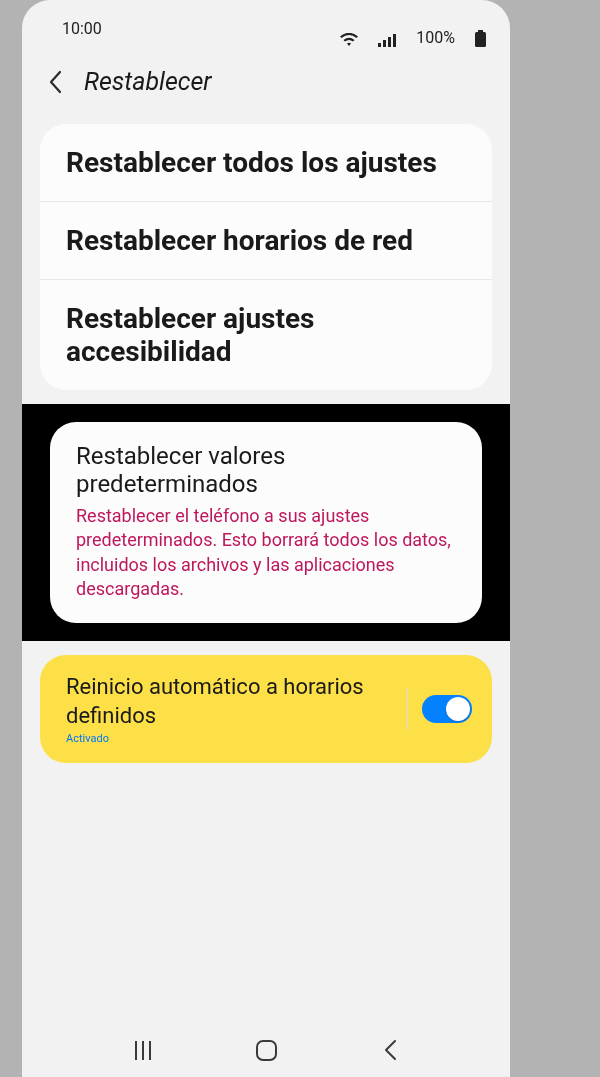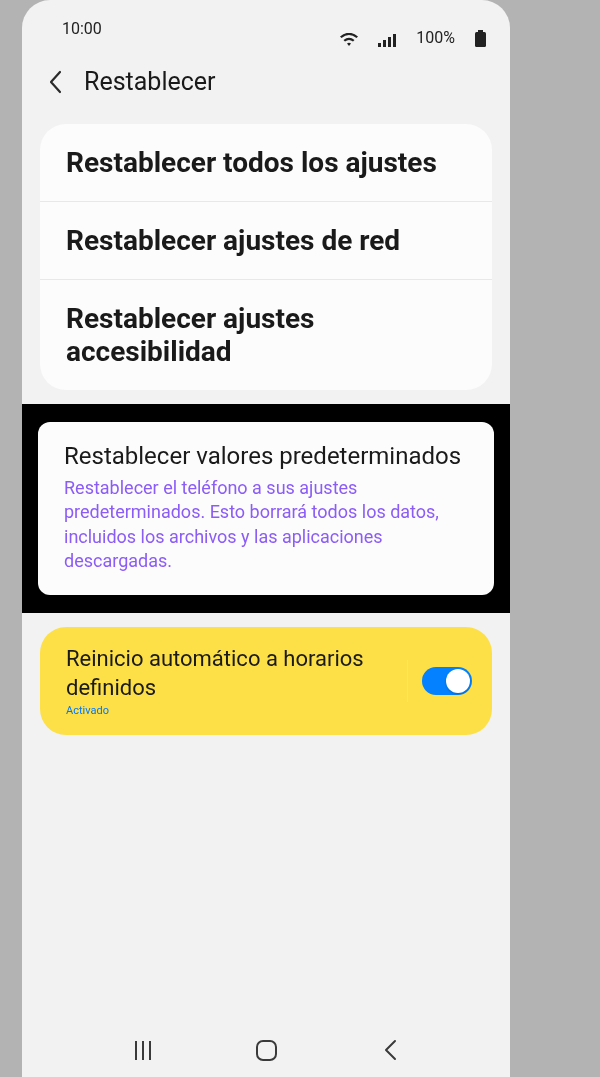--- a/index.html
+++ b/index.html
@@ -41,20 +41,21 @@
       align-items: flex-end;
       gap: 20px;
       margin-top: 18px;
     }
     
     .header {
       display: flex;
       align-items: center;
       padding: 14px 20px 20px 26px;
       gap: 22px;
+      font-style: italic;
     }
     
     .back-icon {
       width: 14px;
       height: 24px;
     }
     
     .page-title {
       font-size: 25px;
       color: #1a1a1a;
@@ -84,35 +85,35 @@
     }
     
     .highlight-wrapper {
       background: #000;
       padding: 18px 0;
       margin: 2px 0 14px 0;
     }
     
     .highlight-card {
       background: #fcfcfc;
-      border-radius: 12px;
-      margin: 0 16px;
+      border-radius: 26px;
+      margin: 0 28px;
       padding: 20px 26px 22px 26px;
     }
     
     .highlight-title {
       font-size: 24px;
       color: #1a1a1a;
       margin-bottom: 6px;
       font-weight: 400;
     }
     
     .highlight-desc {
       font-size: 18px;
-      color: #8b5cf6;
+      color: #be185d;
       line-height: 1.35;
     }
     
     .toggle-card {
       background: #fde047;
       border-radius: 26px;
       margin: 0 18px;
       padding: 18px 20px 18px 26px;
       display: flex;
       align-items: center;
@@ -226,21 +227,21 @@
       <path d="M12 2 L3 12 L12 22" stroke="#2a2a2a" stroke-width="2.2" fill="none" stroke-linecap="round" stroke-linejoin="round"></path>
     </svg>
     <h1 class="page-title">Restablecer</h1>
   </div>
 
   <div class="card">
     <div class="list-item">
       <div class="list-item-label">Restablecer todos los ajustes</div>
     </div>
     <div class="list-item">
-      <div class="list-item-label">Restablecer ajustes de red</div>
+      <div class="list-item-label">Restablecer horarios de red</div>
     </div>
     <div class="list-item">
       <div class="list-item-label">Restablecer ajustes accesibilidad</div>
     </div>
   </div>
 
   <div class="highlight-wrapper">
     <div class="highlight-card">
       <div class="highlight-title">Restablecer valores predeterminados</div>
       <div class="highlight-desc">Restablecer el teléfono a sus ajustes predeterminados. Esto borrará todos los datos, incluidos los archivos y las aplicaciones descargadas.</div>

